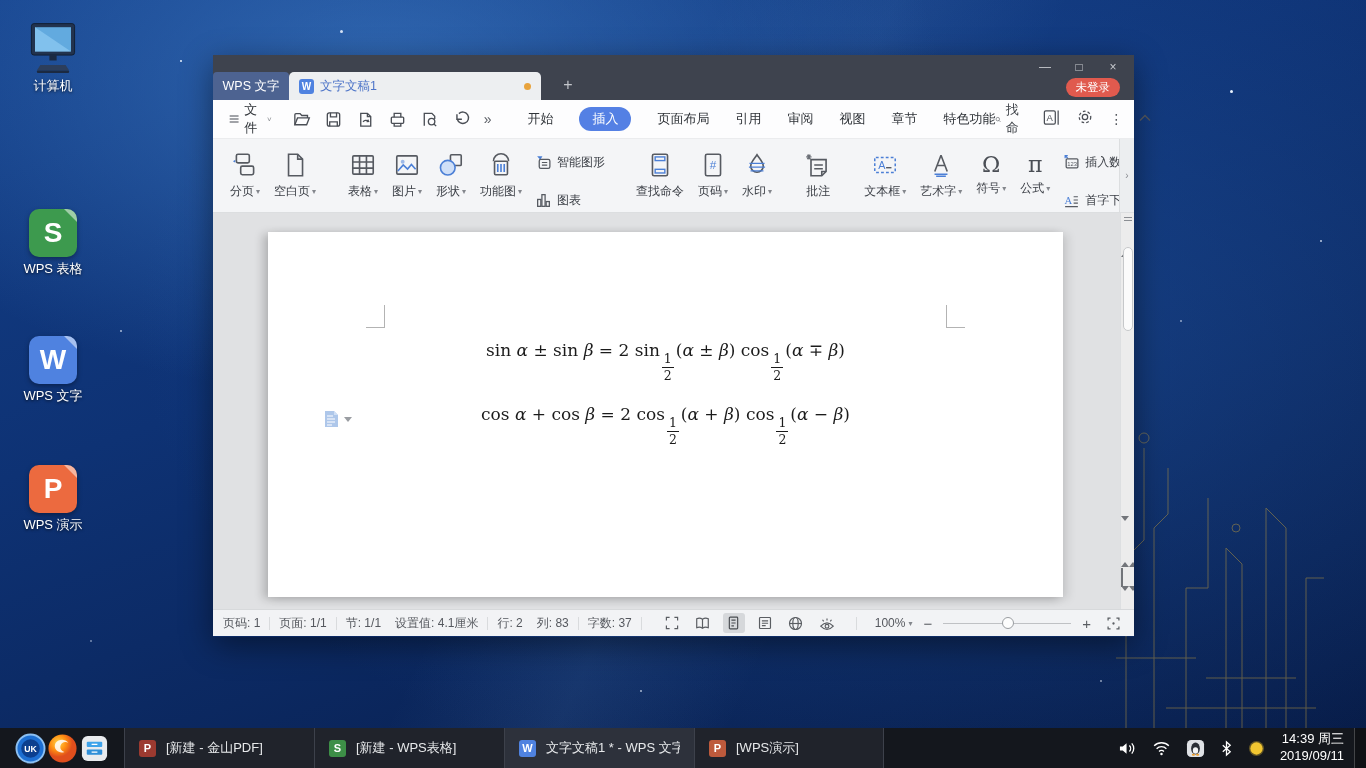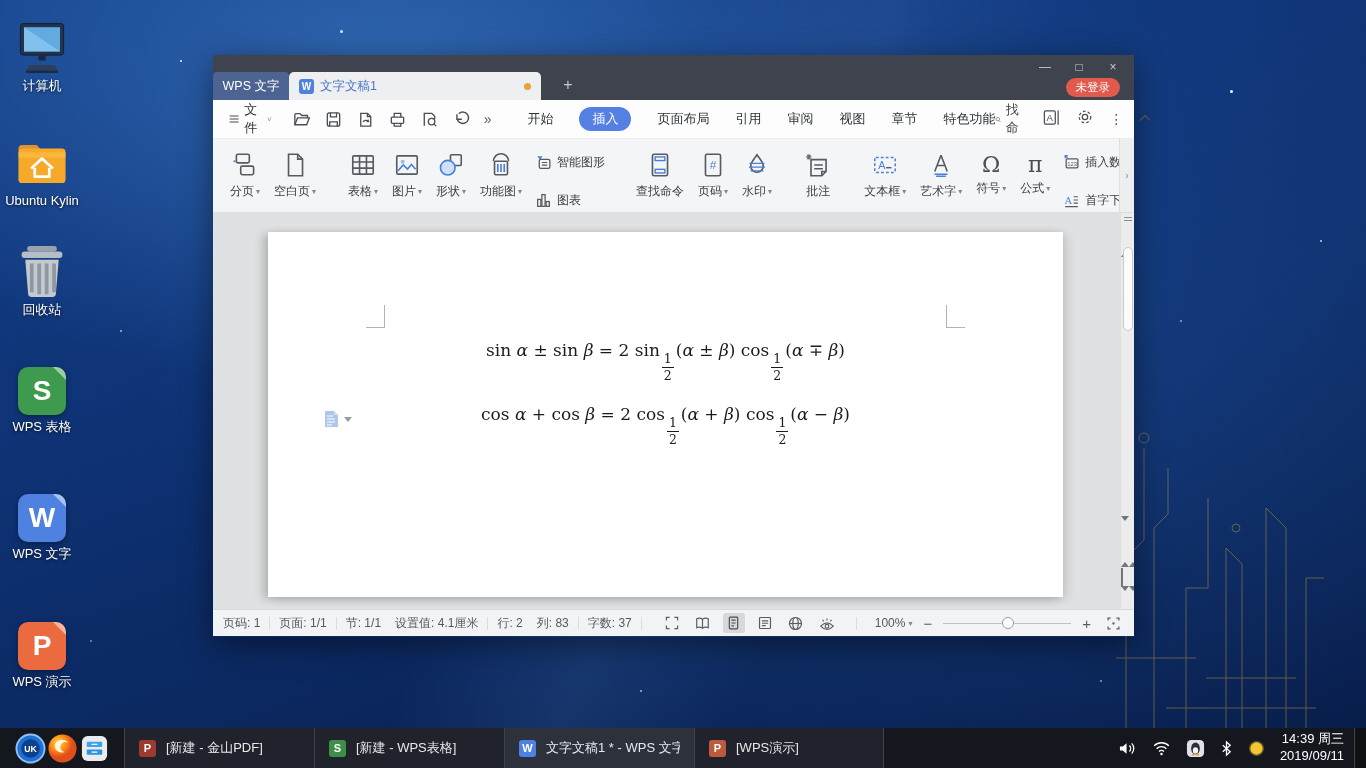--- a/index.html
+++ b/index.html
@@ -10,21 +10,21 @@
     background:
       radial-gradient(900px 520px at 28% 10%, rgba(72,138,214,.55), transparent 62%),
       radial-gradient(1200px 760px at 68% 42%, rgba(34,88,168,.5), transparent 66%),
       linear-gradient(115deg, transparent 42%, rgba(130,185,240,.10) 52%, transparent 62%),
       linear-gradient(160deg,#14408a 0%,#0e3274 38%,#0a2458 72%,#071b46 100%);
   }
   .star { position:absolute; border-radius:50%; background:#eaf3ff; }
   .gold-deco { position:absolute; right:30px; bottom:30px; opacity:.45; pointer-events:none; }
 
   
-  .dicons { position:absolute; left:3px; top:16px; width:78px; display:flex; flex-direction:column; align-items:center; }
+  .dicons { position:absolute; left:14px; top:16px; width:78px; display:flex; flex-direction:column; align-items:center; }
   .dicon { width:78px; display:flex; flex-direction:column; align-items:center; cursor:default; }
   .dicon .dimg { height:58px; display:flex; align-items:flex-end; justify-content:center; }
   .dlabel { margin-top:4px; font-size:13px; color:#fff; text-align:center; line-height:1.3;
     text-shadow:0 1px 3px rgba(0,0,0,.75); }
   .tile { width:48px; height:48px; border-radius:10px; position:relative; display:flex; align-items:center; justify-content:center;
     color:#fff; font-weight:bold; font-size:28px; box-shadow:0 2px 5px rgba(0,0,0,.35); }
   .tile::after { content:""; position:absolute; top:0; right:0; border-style:solid; border-width:0 13px 13px 0;
     border-color:transparent rgba(255,255,255,.50) transparent transparent; border-radius:0 10px 0 0; }
   .gap1{height:36px}.gap2{height:30px}.gap3{height:38px}.gap4{height:48px}.gap5{height:50px}
 
@@ -167,49 +167,22 @@
           <path d="M12 8 L52 35 H12 Z" fill="#8ecbf2" opacity=".7"></path>
           <rect x="28" y="39" width="8" height="6" fill="#1b2a42"></rect>
           <path d="M18 50 h28 l4 6 h-36 z" fill="#2c3e5c"></path>
           <rect x="14" y="56" width="36" height="3" rx="1.5" fill="#1b2a42"></rect>
         </svg>
       </div>
       <div class="dlabel">计算机</div>
     </div>
     <div class="gap1"></div>
 
-    <div class="dicon">
-      <div class="dimg">
-        <svg width="58" height="50" viewBox="0 0 64 54">
-          <path d="M6 10 a4 4 0 0 1 4-4 h16 l6 6 h-26 z" fill="#e0922f"></path>
-          <rect x="6" y="10" width="52" height="38" rx="4" fill="#f7a929"></rect>
-          <path d="M6 14 h52 v6 h-52 z" fill="#ffc14d" opacity=".55"></path>
-          <g fill="none" stroke="#fff" stroke-width="3" stroke-linejoin="round">
-            <path d="M20 32 L32 21 L44 32"></path>
-              <path d="M24 31 v10 h16 v-10"></path>
-          </g>
-        </svg>
-      </div>
-      <div class="dlabel">Ubuntu Kylin</div>
-    </div>
     <div class="gap2"></div>
 
-    <div class="dicon">
-      <div class="dimg">
-        <svg width="52" height="54" viewBox="0 0 56 58">
-          <rect x="12" y="2" width="32" height="6" rx="3" fill="#9aa2ab"></rect>
-          <rect x="6" y="8" width="44" height="7" rx="3.5" fill="#b6bdc5"></rect>
-          <path d="M10 17 h36 l-3 36 a4 4 0 0 1 -4 4 h-22 a4 4 0 0 1 -4 -4 z" fill="#c3c9cf"></path>
-          <g stroke="#8f979f" stroke-width="4">
-            <path d="M17 21 v31 M25 21 v33 M33 21 v33 M41 21 v31"></path>
-          </g>
-        </svg>
-      </div>
-      <div class="dlabel">回收站</div>
-    </div>
     <div class="gap3"></div>
 
     <div class="dicon">
       <div class="dimg">
         <div class="tile" style="background:#3d9a4e">
             <span>S</span>
           </div>
       </div>
       <div class="dlabel">WPS 表格</div>
     </div>

